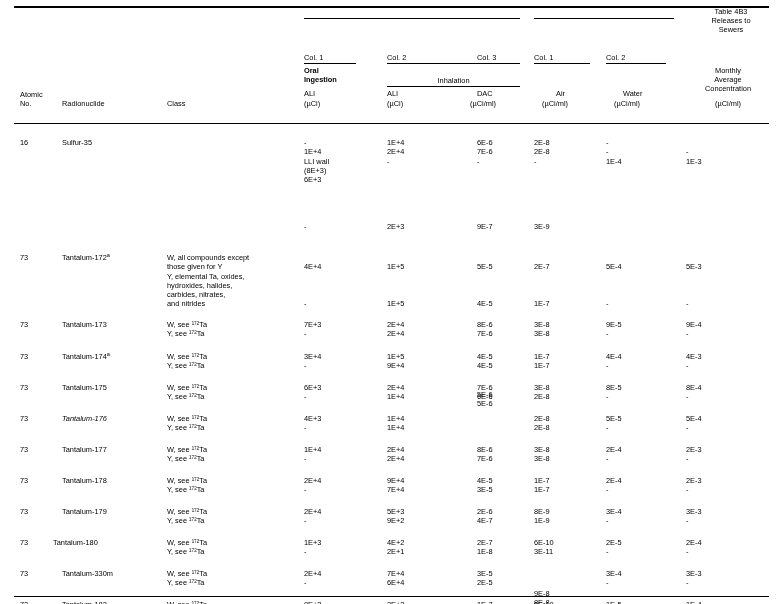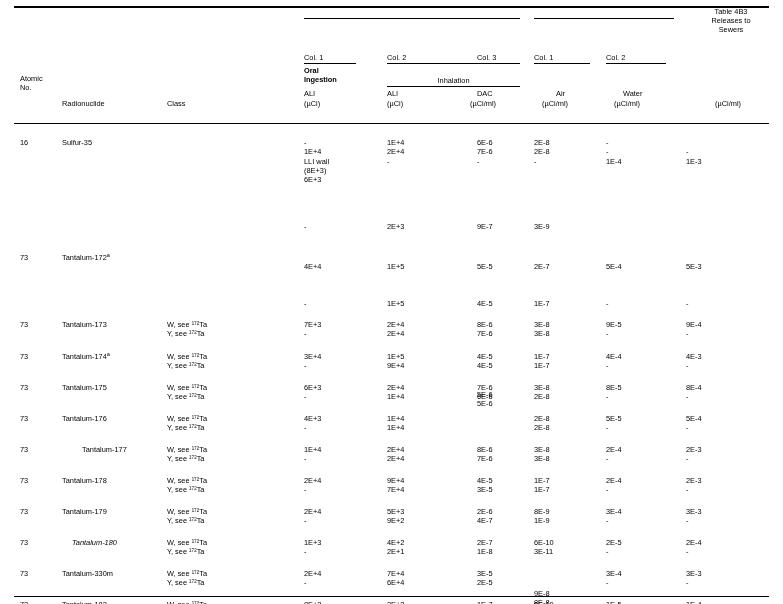--- a/index.html
+++ b/index.html
@@ -106,23 +106,26 @@
 
   <div class="hdr-left" style="left:477px; top:89px;">DAC</div>
   <div class="hdr-left" style="left:470px; top:99px;">(µCi/ml)</div>
 
   <div class="hdr-left" style="left:556px; top:89px;">Air</div>
   <div class="hdr-left" style="left:542px; top:99px;">(µCi/ml)</div>
 
   <div class="hdr-left" style="left:623px; top:89px;">Water</div>
   <div class="hdr-left" style="left:614px; top:99px;">(µCi/ml)</div>
 
+  <div class="hdr" style="left:680px; top:66px; width:96px; white-space:pre-line;">Monthly
+Average
+Concentration</div>
   <div class="hdr" style="left:680px; top:99px; width:96px;">(µCi/ml)</div>
 
-  <div class="hdr-left" style="left:20px; top:74px; width:40px; white-space:pre-line;">Atomic
+  <div class="hdr-left" style="left:20px; top:90px; width:40px; white-space:pre-line;">Atomic
 No.</div>
   <div class="hdr-left" style="left:62px; top:99px;">Radionuclide</div>
   <div class="hdr-left" style="left:167px; top:99px;">Class</div>
 
   <div class="row c-atomic" style="left:20px; top:138px;">16</div>
   <div class="row c-nuclide" style="left:62px; top:138px;">Sulfur-35</div>
   <div class="row c-col1" style="left:304px; top:138px;">-
 1E+4
 LLI wall
 (8E+3)
@@ -164,20 +167,26 @@
 3E-9</div>
   <div class="row c-water" style="left:606px; top:138px;">-
 -
 1E-4</div>
   <div class="row c-sewer" style="left:686px; top:138px;">
 -
 1E-3</div>
 
   <div class="row c-atomic" style="left:20px; top:253px;">73</div>
   <div class="row c-nuclide" style="left:62px; top:253px;"><span>Tantalum-172</span><sup>a</sup></div>
+  <div class="row c-class" style="left:167px; top:253px;">W, all compounds except
+   those given for Y
+Y, elemental Ta, oxides,
+   hydroxides, halides,
+   carbides, nitrates,
+   and nitrides</div>
   <div class="row c-col1" style="left:304px; top:253px;">
 4E+4
 
 
 
 -</div>
   <div class="row c-ali" style="left:387px; top:253px;">
 1E+5
 
 
@@ -253,38 +262,38 @@
   <div class="row c-dac" style="left:477px; top:383px;">7E-6
 6E-6</div>
   <div class="row c-air" style="left:534px; top:383px;">3E-8
 2E-8</div>
   <div class="row c-water" style="left:606px; top:383px;">8E-5
 -</div>
   <div class="row c-sewer" style="left:686px; top:383px;">8E-4
 -</div>
 
   <div class="row c-atomic" style="left:20px; top:414px;">73</div>
-  <div class="row c-nuclide" style="left:62px; top:414px;">Tantalum-176</div>
+  <div class="row c-nuclide" style="left:62px; top:414px;font-style:italic;">Tantalum-176</div>
   <div class="row c-class" style="left:167px; top:414px;">W, see ¹⁷²Ta
 Y, see ¹⁷²Ta</div>
   <div class="row c-col1" style="left:304px; top:414px;">4E+3
 -</div>
   <div class="row c-ali" style="left:387px; top:414px;">1E+4
 1E+4</div>
   <div class="row c-dac" style="left:477px; top:390px;">5E-6
 5E-6</div>
   <div class="row c-air" style="left:534px; top:414px;">2E-8
 2E-8</div>
   <div class="row c-water" style="left:606px; top:414px;">5E-5
 -</div>
   <div class="row c-sewer" style="left:686px; top:414px;">5E-4
 -</div>
 
   <div class="row c-atomic" style="left:20px; top:445px;">73</div>
-  <div class="row c-nuclide" style="left:62px; top:445px;margin-left:20px;">Tantalum-177</div>
+  <div class="row c-nuclide" style="left:62px; top:445px;">Tantalum-177</div>
   <div class="row c-class" style="left:167px; top:445px;">W, see ¹⁷²Ta
 Y, see ¹⁷²Ta</div>
   <div class="row c-col1" style="left:304px; top:445px;">1E+4
 -</div>
   <div class="row c-ali" style="left:387px; top:445px;">2E+4
 2E+4</div>
   <div class="row c-dac" style="left:477px; top:445px;">8E-6
 7E-6</div>
   <div class="row c-air" style="left:534px; top:445px;">3E-8
 3E-8</div>
@@ -321,21 +330,21 @@
   <div class="row c-dac" style="left:477px; top:507px;">2E-6
 4E-7</div>
   <div class="row c-air" style="left:534px; top:507px;">8E-9
 1E-9</div>
   <div class="row c-water" style="left:606px; top:507px;">3E-4
 -</div>
   <div class="row c-sewer" style="left:686px; top:507px;">3E-3
 -</div>
 
   <div class="row c-atomic" style="left:20px; top:538px;">73</div>
-  <div class="row c-nuclide" style="left:72px; top:538px;font-style:italic;">Tantalum-180</div>
+  <div class="row c-nuclide" style="left:53px; top:538px;">Tantalum-180</div>
   <div class="row c-class" style="left:167px; top:538px;">W, see ¹⁷²Ta
 Y, see ¹⁷²Ta</div>
   <div class="row c-col1" style="left:304px; top:538px;">1E+3
 -</div>
   <div class="row c-ali" style="left:387px; top:538px;">4E+2
 2E+1</div>
   <div class="row c-dac" style="left:477px; top:538px;">2E-7
 1E-8</div>
   <div class="row c-air" style="left:534px; top:538px;">6E-10
 3E-11</div>

